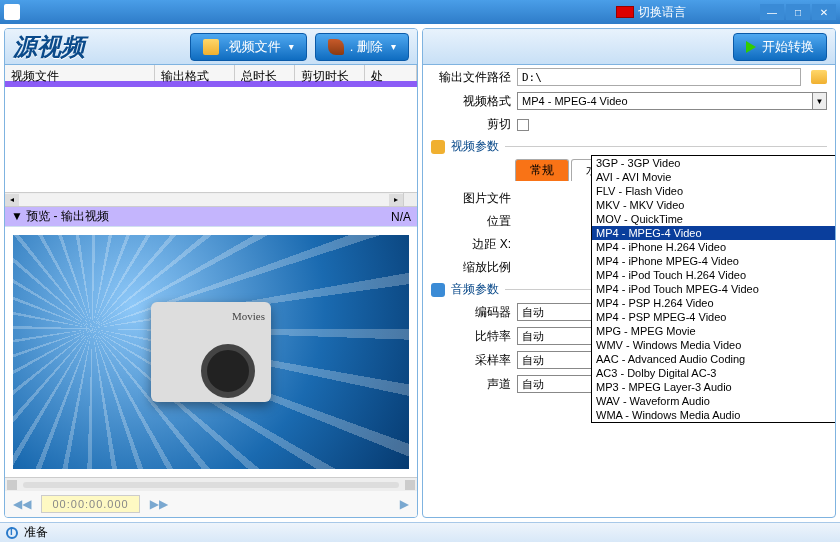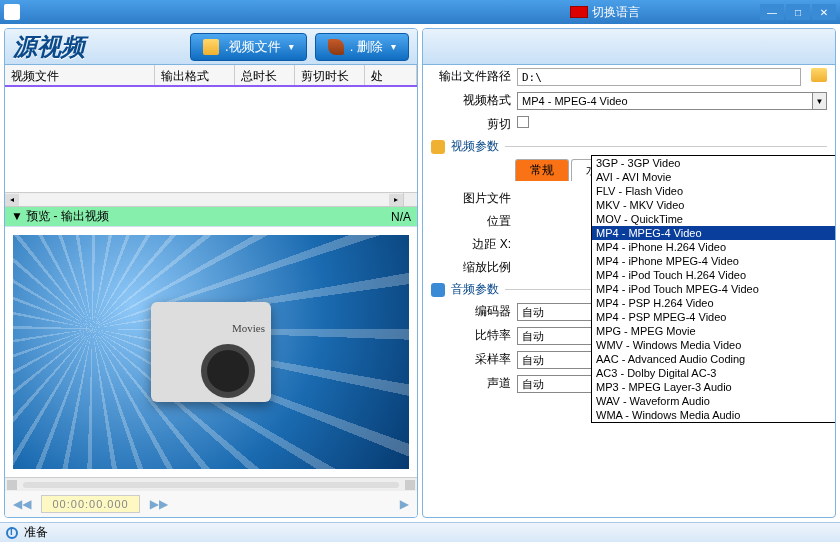--- a/index.html
+++ b/index.html
@@ -2,56 +2,56 @@
 <html><head>
 <meta charset="utf-8">
 <style>
 * { margin:0; padding:0; box-sizing:border-box; font-family:"Microsoft YaHei",SimSun,sans-serif; }
 body { width:840px; height:542px; background:#fff; overflow:hidden; font-size:12px; }
 .titlebar { height:24px; background:linear-gradient(#4a9ee8,#2e7cc8); display:flex; align-items:center; padding:0 4px; color:#fff; }
 .titlebar .app-icon { width:16px; height:16px; background:#fff; border-radius:2px; margin-right:6px; }
 .title-txt { flex:0 0 auto; font-size:12px; }
 .title-spacer { flex:1; }
 .lang-flag { width:18px;height:12px;background:#d00;margin-right:4px;border:1px solid #900;}
-.lang-txt { margin-right:120px; }
+.lang-txt { margin-right:74px; }
 .win-btns { display:flex; gap:2px; margin-left:auto;}
 .wb { width:24px;height:16px;background:#3a8bd6;display:flex;align-items:center;justify-content:center;color:#fff;font-size:10px; }
 .wb.close{background:#3a8bd6;}
 .main { display:flex; height:498px; padding:4px; gap:4px; background:#fff; }
 .panel { flex:1; border:1px solid #7fb3e0; border-radius:4px; background:#fff; display:flex; flex-direction:column; overflow:hidden; position:relative;}
 .panel-header { height:36px; background:linear-gradient(#e8f2fc,#c8e0f6); display:flex; align-items:center; padding:0 8px; gap:8px; border-bottom:1px solid #7fb3e0;}
 .panel-title { font-size:24px; font-style:italic; font-weight:bold; color:#0a4a8a; text-shadow:0 1px 0 #fff; }
 .btn { height:28px; padding:0 12px; background:linear-gradient(#4fa8f0,#0f6cc0); border:1px solid #0a5aa8; border-radius:4px; color:#fff; display:flex; align-items:center; gap:6px; font-size:13px; cursor:pointer;}
 .btn .icon { width:16px;height:16px; }
 .folder-icon { background:linear-gradient(#ffd76a,#f0b030); border-radius:2px; }
 .brush-icon { background:linear-gradient(#c85a2a,#8a3a12); border-radius:2px 8px 2px 8px; }
 .play-icon { width:0;height:0;border-left:10px solid #3c0;border-top:6px solid transparent;border-bottom:6px solid transparent;}
 .caret { font-size:10px; margin-left:2px;}
-.cols { height:22px; display:flex; background:#f6f6f6; border-bottom:2px solid #8b5cf6; font-size:12px;}
+.cols { height:22px; display:flex; background:#f6f6f6; border-bottom:6px solid #8b5cf6; font-size:12px;}
 .col { border-right:1px solid #ccc; padding:3px 6px; }
 .list-area { flex:0 0 120px; background:#fff; border-bottom:1px solid #ccc; position:relative;}
 .hscroll { position:absolute; bottom:0; left:0; right:14px; height:14px; background:#eee; border-top:1px solid #ccc; display:flex; align-items:center;}
 .hscroll .arrow{width:14px;height:12px;background:#ddd;display:flex;align-items:center;justify-content:center;font-size:8px;}
 .hscroll .track{flex:1;height:12px;background:#f2f2f2;}
 .vbox{width:14px;height:14px;position:absolute;right:0;bottom:0;background:#eee;border-left:1px solid #ccc;border-top:1px solid #ccc;}
-.preview-hdr { height:20px; background:#86efac; display:flex; align-items:center; padding:0 6px; font-size:12px; border-bottom:1px solid #d0e0f0;}
+.preview-hdr { height:20px; background:#c4b5fd; display:flex; align-items:center; padding:0 6px; font-size:12px; border-bottom:1px solid #d0e0f0;}
 .preview-hdr .na { margin-left:auto; }
 .preview-img { flex:1; margin:8px; background:radial-gradient(circle at 30% 30%, #8ec8f8 0%, #1a6ab0 60%, #063a70 100%); position:relative; display:flex; align-items:center; justify-content:center;}
 .movie-thumb { width:120px;height:100px;background:#ddd;border-radius:6px;position:relative;box-shadow:0 4px 12px rgba(0,0,0,.4);}
 .reel { position:absolute; left:50px; top:42px; width:54px;height:54px;background:#222;border-radius:50%;border:6px solid #444;}
-.mlabel{position:absolute;right:6px;top:20px;font-family:cursive;font-size:11px;color:#444;}
+.mlabel{position:absolute;right:6px;top:8px;font-family:cursive;font-size:11px;color:#444;}
 .rays{position:absolute;inset:0;background:repeating-conic-gradient(from 200deg at 20% 40%, rgba(255,255,255,.25) 0deg 2deg, transparent 2deg 10deg);}
 .player-bar { height:14px; background:#eee; border-top:1px solid #ccc; display:flex; align-items:center;}
 .player-bar .pk{width:10px;height:10px;background:#ccc;margin:0 2px;}
 .player-bar .ptrack{flex:1;height:6px;background:#ddd;margin:0 4px;border-radius:3px;}
 .transport { height:26px; display:flex; align-items:center; gap:10px; padding:0 8px; background:#f8f8f8;}
 .tbtn { color:#7aa8d0; font-size:12px; cursor:pointer;}
 .timecode { padding:2px 10px; border:1px solid #ccc; background:#fef9c3; color:#888; font-size:11px; letter-spacing:1px;}
 
-.form-row { display:flex; padding:3px 8px; gap:6px; font-size:12px;}
+.form-row { display:flex; align-items:center; padding:3px 8px; gap:6px; font-size:12px;}
 .label { width:80px; text-align:right; color:#000;}
 .txt-in { flex:1; height:18px; border:1px solid #aaa; padding:0 4px; background:#fff; font-size:11px; font-family:SimSun,monospace;}
 .combo { display:flex; height:18px; border:1px solid #888; background:#fff; flex:1; align-items:center; padding:0 4px; font-size:11px; font-family:SimSun,monospace; position:relative;}
 .combo .drop { width:14px; height:16px; background:#eee; border-left:1px solid #888; position:absolute; right:0; top:0; display:flex; align-items:center; justify-content:center; font-size:8px;}
 .folder-mini{width:16px;height:14px;background:linear-gradient(#ffd76a,#f0b030);border-radius:2px;margin-left:4px;}
 .chk { width:12px;height:12px;border:1px solid #888;background:#fff;}
 .sec-hdr { display:flex; align-items:center; gap:6px; padding:2px 8px; font-size:12px; color:#0a4a8a;}
 .sec-hdr .sicon{width:14px;height:14px;background:#f0b030;border-radius:3px;}
 .sec-hdr .sicon.audio{background:#3a8bd6;}
 .sec-line{flex:1;height:1px;background:#ccc;}
@@ -134,20 +134,24 @@
       <span class="timecode">00:00:00.000</span>
       <span class="tbtn">▶▶</span>
       <span style="flex:1"></span>
       <span class="tbtn">▶</span>
     </div>
   </div>
 
   <div class="panel">
     <div class="panel-header">
       <div style="flex:1"></div>
+      <div class="btn">
+        <span class="play-icon"></span>
+        <span>开始转换</span>
+      </div>
     </div>
 
     <div class="form-row">
       <span class="label">输出文件路径</span>
       <input class="txt-in" value="D:\" style="">
       <span class="folder-mini"></span>
     </div>
     <div class="form-row">
       <span class="label">视频格式</span>
       <div class="combo">

